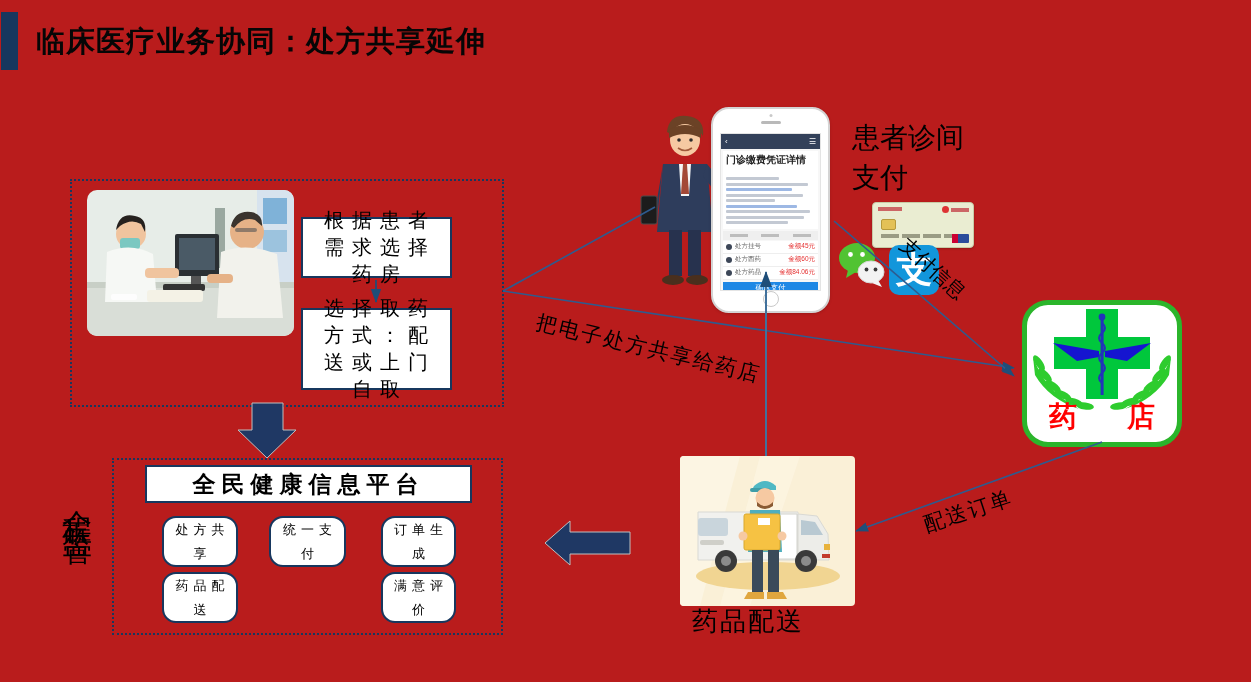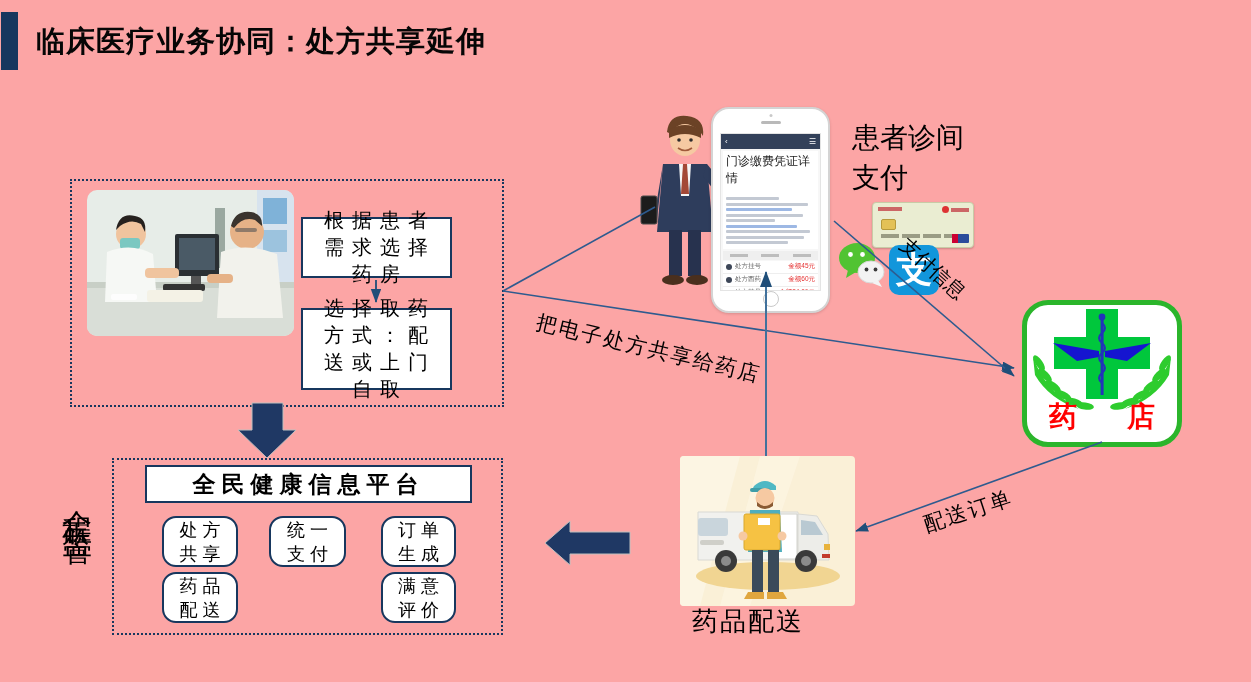--- a/index.html
+++ b/index.html
@@ -1,18 +1,18 @@
 <!DOCTYPE html>
 <html><head>
 <meta charset="utf-8">
 <style>
   * { margin:0; padding:0; box-sizing:border-box; }
   html,body { background:#fff; }
   #stage {
-    position:relative; width:1251px; height:682px; background:#fca5a5;
+    position:relative; width:1251px; height:682px; background:#b91c1c;
     font-family:"Liberation Serif","DejaVu Serif",serif; overflow:hidden;
   }
   
   .title-accent { position:absolute; left:1px; top:12px; width:17px; height:58px; background:#17375E; }
   .slide-title {
     position:absolute; left:36px; top:22px; font-family:"Liberation Sans","DejaVu Sans",sans-serif;
     font-weight:800; font-size:29px; color:#060606; letter-spacing:1px;
   }
   
   .dashed-box { position:absolute; border:2px dotted #17375E; background:transparent; }
@@ -24,21 +24,21 @@
     font-size:24px; font-weight:bold; color:#000; }
   .step-box { position:absolute; border:2px solid #17375E; background:#fff; display:flex; align-items:center;
     justify-content:center; text-align:center; font-size:20px; color:#000; letter-spacing:8px; line-height:27px; padding:2px 1px 2px 8px; }
   #step1 { left:301px; top:217px; width:151px; height:61px; }
   #step2 { left:301px; top:308px; width:151px; height:82px; }
   
   .platform-header { position:absolute; left:145px; top:465px; width:327px; height:38px; border:2px solid #17375E;
     background:#fff; display:flex; align-items:center; justify-content:center; font-size:23px; font-weight:bold;
     letter-spacing:6px; color:#000; }
   .pbox { position:absolute; border:2px solid #17375E; border-radius:14px; background:#fff; display:flex;
-    align-items:center; justify-content:center; text-align:center; font-size:18px; line-height:24px;
+    align-items:center; justify-content:center; text-align:center; font-size:13px; line-height:24px;
     letter-spacing:5px; color:#000; padding-left:5px; }
   .supervision { position:absolute; left:56px; top:486px; height:160px; writing-mode:vertical-rl;
     font-size:30px; letter-spacing:9px; color:#000; }
   
   .rot-label { position:absolute; font-size:21px; color:#000; white-space:nowrap; transform-origin:left top; }
   #share-label { left:540px; top:308px; transform:rotate(13.5deg); letter-spacing:2px; }
   #payinfo-label { left:912px; top:232px; transform:rotate(42deg); font-size:20px; }
   #order-label { left:920px; top:512px; transform:rotate(-18deg); letter-spacing:2px; }
   
   .patient-label { position:absolute; left:852px; top:118px; width:116px; font-size:28px; line-height:40px; color:#000; }
@@ -49,21 +49,21 @@
     background:#B9B9B9; border-radius:2px; }
   .phone .cam { position:absolute; left:50%; top:5px; transform:translateX(-50%); width:3px; height:3px;
     background:#C9C9C9; border-radius:50%; }
   .phone .home { position:absolute; left:50%; bottom:4px; transform:translateX(-50%); width:16px; height:16px;
     border:1.5px solid #C9C9C9; border-radius:50%; }
   .screen { position:absolute; left:7px; top:24px; width:101px; height:158px; background:#F7F7F7;
     border:1px solid #E4E4E4; overflow:hidden; font-family:"Liberation Sans","DejaVu Sans",sans-serif; }
   .scr-header { height:15px; background:#33415A; color:#fff; font-size:8px; display:flex; align-items:center;
     padding:0 4px; justify-content:space-between; }
   .scr-card { background:#fff; margin:2px; padding:2px 3px; }
-  .scr-title { font-size:12px; font-weight:normal; color:#222; margin-bottom:10px; }
+  .scr-title { font-size:10px; font-weight:bold; color:#222; margin-bottom:10px; }
   .tline { height:3px; border-radius:1px; background:#C3C9D3; margin:2.5px 0; }
   .tline.blue { background:#9DB8E4; }
   .scr-tabs { height:9px; background:#EFEFEF; display:flex; align-items:center; justify-content:space-around;
     margin:1px 2px; }
   .scr-tabs i { display:block; width:18px; height:3px; background:#BDBDBD; }
   .scr-row { height:13px; background:#fff; margin:0 2px; border-bottom:1px solid #EEE; display:flex;
     align-items:center; padding:0 3px; }
   .scr-row .dot { width:6px; height:6px; border-radius:50%; background:#3C4657; margin-right:3px; }
   .scr-row .nm { font-size:6.5px; color:#666; flex:1; }
   .scr-row .amt { font-size:6.5px; color:#E53030; }

